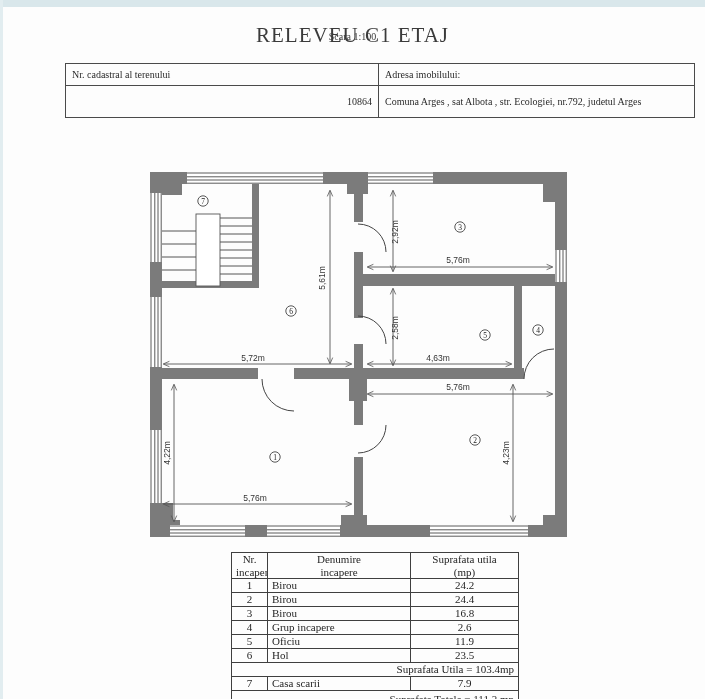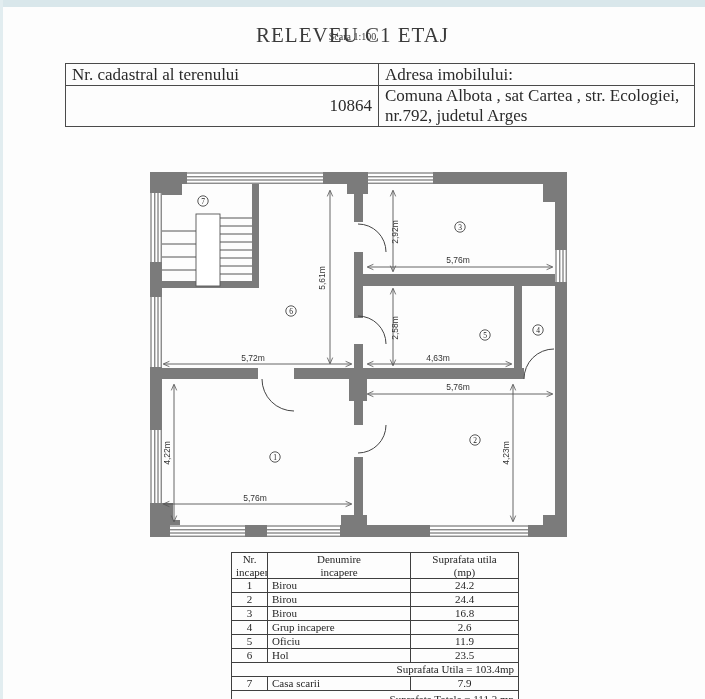--- a/index.html
+++ b/index.html
@@ -8,21 +8,21 @@
   #page{position:relative;width:705px;height:699px;background:#fdfdfd;}
   #top-strip{position:absolute;left:0;top:0;width:705px;height:7px;background:#d9e7eb;}
   #left-strip{position:absolute;left:0;top:0;width:3px;height:699px;background:#e2edf0;}
   #title{position:absolute;left:0;top:9px;width:705px;text-align:center;
          font-size:21px;letter-spacing:1px;color:#3b3b3b;font-weight:normal;}
   #subtitle{position:absolute;left:0;top:31px;width:705px;text-align:center;
          font-size:10px;color:#3b3b3b;}
   
   table{border-collapse:collapse;}
   #info-table{position:absolute;left:65px;top:63px;width:629px;table-layout:fixed;
-              font-size:17px;color:#2a2a2a;}
+              font-size:10px;color:#2a2a2a;}
   #info-table td{border:1.3px solid #4a4a4a;padding:0 6px;vertical-align:middle;
                  overflow:hidden;}
   #info-table .c{text-align:right;}
   
   #areas-table{position:absolute;left:231px;top:552px;width:287px;table-layout:fixed;
                font-size:11px;color:#1f1f1f;}
   #areas-table td,#areas-table th{border:1.1px solid #3f3f3f;padding:0 4px;
                font-weight:normal;vertical-align:middle;overflow:hidden;}
   #areas-table th{white-space:pre-line;height:25px;line-height:1.1;}
   #areas-table td{height:13px;line-height:13px;}
@@ -50,21 +50,21 @@
         <col style="width:138px">
         <col style="width:178px">
       </colgroup>
     <tbody>
         <tr style="height:22px">
       <td colspan="2">Nr. cadastral al terenului</td>
       <td colspan="2">Adresa imobilului:</td>
     </tr>
     <tr style="height:32px">
       <td colspan="2" class="c">10864</td>
-      <td colspan="2">Comuna Albota , sat Cartea , str. Ecologiei, nr.792, judetul Arges</td>
+      <td colspan="2">Comuna Arges , sat Albota , str. Ecologiei, nr.792, judetul Arges</td>
     </tr>
   </tbody>
     </table>
 
   <svg id="plan" viewBox="0 0 705 699" xmlns="http://www.w3.org/2000/svg">
     <defs>
       <marker id="arrE" markerWidth="9" markerHeight="8" refX="7" refY="4" orient="auto">
         <path d="M1,1 L8,4 L1,7" fill="none" stroke="#555" stroke-width="0.9"></path>
       </marker>
       <marker id="arrS" markerWidth="9" markerHeight="8" refX="7" refY="4" orient="auto-start-reverse">

